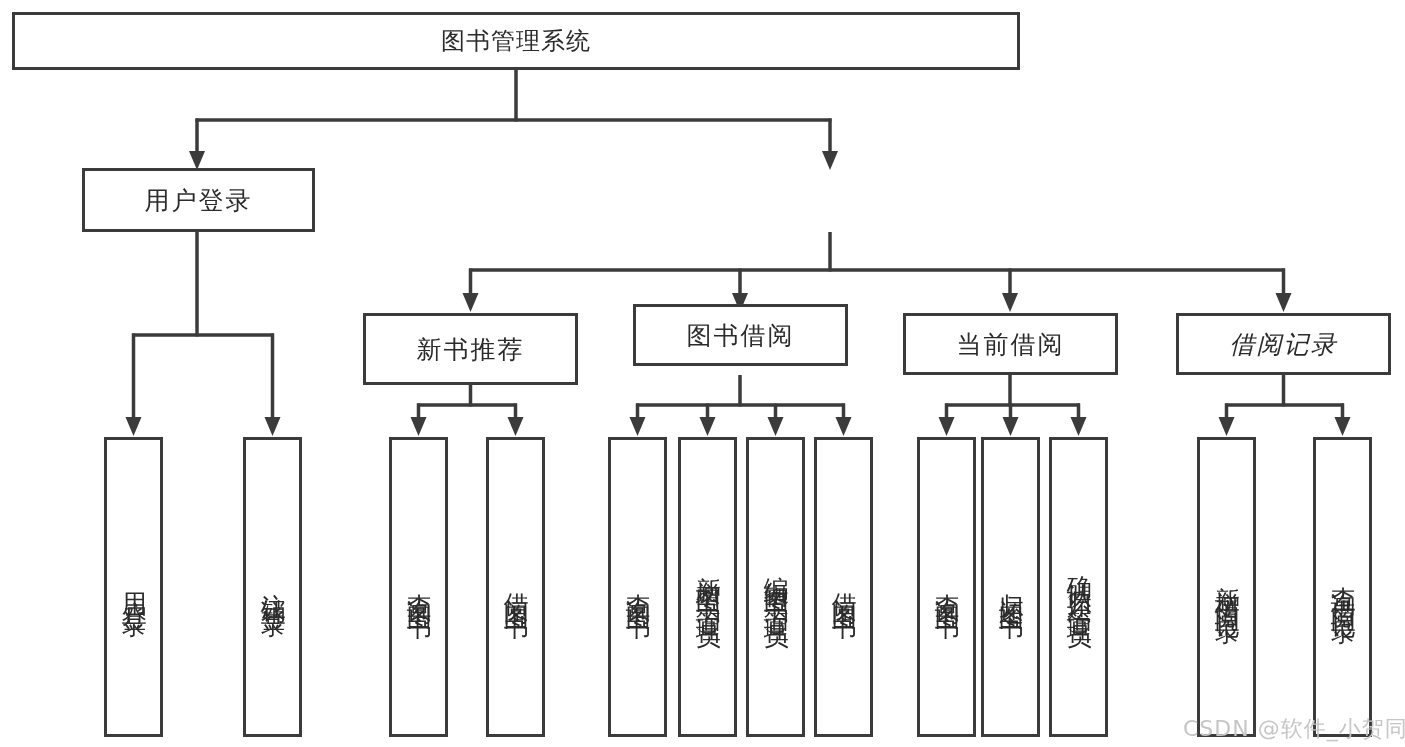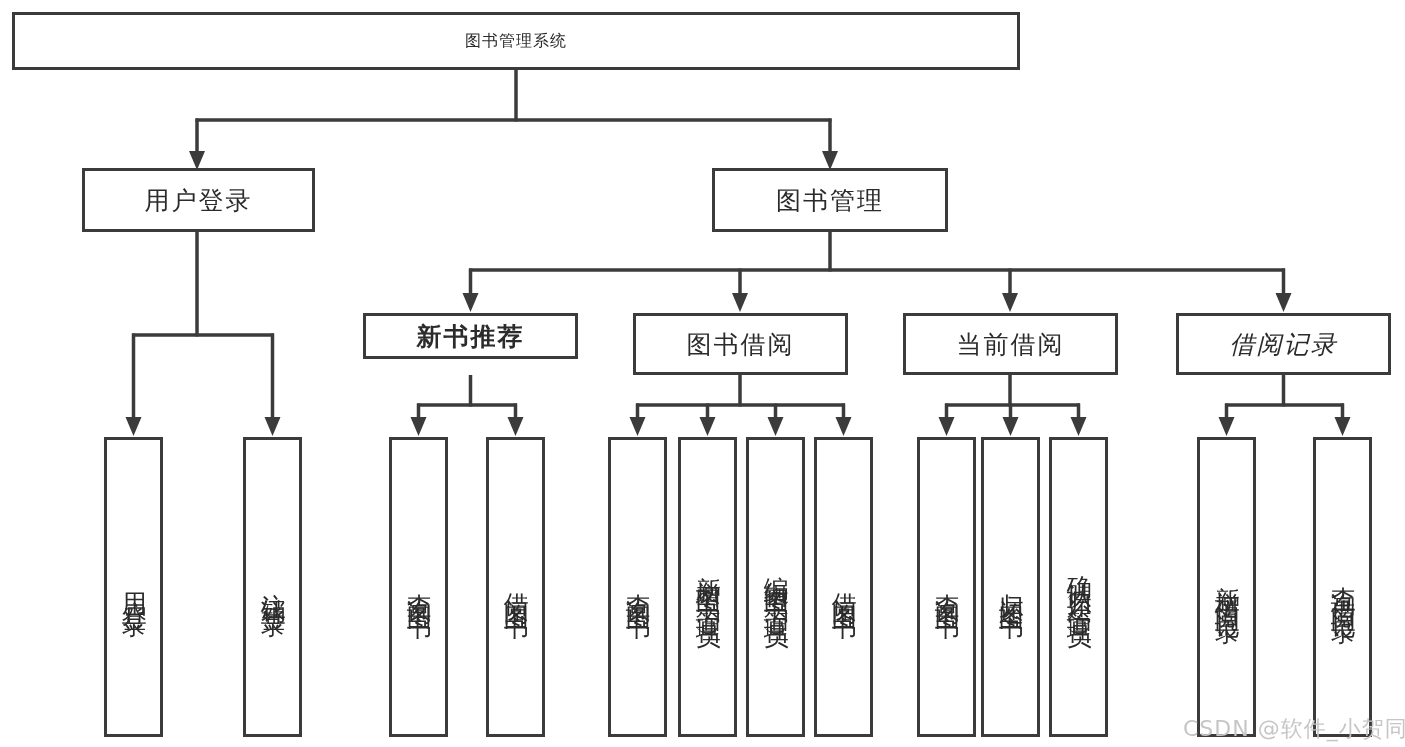--- a/index.html
+++ b/index.html
@@ -19,21 +19,21 @@
     border: 3px solid var(--line, #3b3b3b);
     display: flex;
     align-items: center;
     justify-content: center;
     color: var(--text, #2b2b2b);
     font-size: 25px;
     letter-spacing: 2px;
     white-space: nowrap;
     z-index: 2;
   }
-  .node.root { font-size: 16px; letter-spacing: 1px; }
+  .node.root { font-size: 24px; letter-spacing: 1px; }
   .leaf {
     position: absolute;
     top: 437px;
     width: 59px;
     height: 300px;
     background: #ffffff;
     border: 3px solid var(--line, #3b3b3b);
     display: flex;
     align-items: center;
     justify-content: center;
@@ -124,24 +124,23 @@
       <polygon points="1002.5,417 1018.5,417 1010.5,436"></polygon>
       <polygon points="1070.5,417 1086.5,417 1078.5,436"></polygon>
       <polygon points="1218.5,417 1234.5,417 1226.5,436"></polygon>
       <polygon points="1334.5,417 1350.5,417 1342.5,436"></polygon>
     </g>
   </svg>
 
   <div class="node root" style="left:12px; top:12px; width:1008px; height:58px;">图书管理系统</div>
 
   <div class="node" style="left:82px; top:168px; width:233px; height:64px;">用户登录</div>
-  <div class="node" style="left:712px; top:168px; width:236px; height:64px;">图书管理</div>
 
-  <div class="node" style="left:363px; top:313px; width:215px; height:46px;font-weight:bold;">新书推荐</div>
-  <div class="node" style="left:633px; top:313px; width:215px; height:62px;">图书借阅</div>
+  <div class="node" style="left:363px; top:313px; width:215px; height:72px;">新书推荐</div>
+  <div class="node" style="left:633px; top:304px; width:215px; height:62px;">图书借阅</div>
   <div class="node" style="left:903px; top:313px; width:215px; height:62px;font-family:Liberation Mono, monospace;">当前借阅</div>
   <div class="node" style="left:1176px; top:313px; width:215px; height:62px;font-style:italic;">借阅记录</div>
 
   <div class="leaf" style="left:104px;">
     <span class="vtext">用户登录</span>
   </div>
   <div class="leaf" style="left:243px;">
     <span class="vtext">注销登录</span>
   </div>
 

